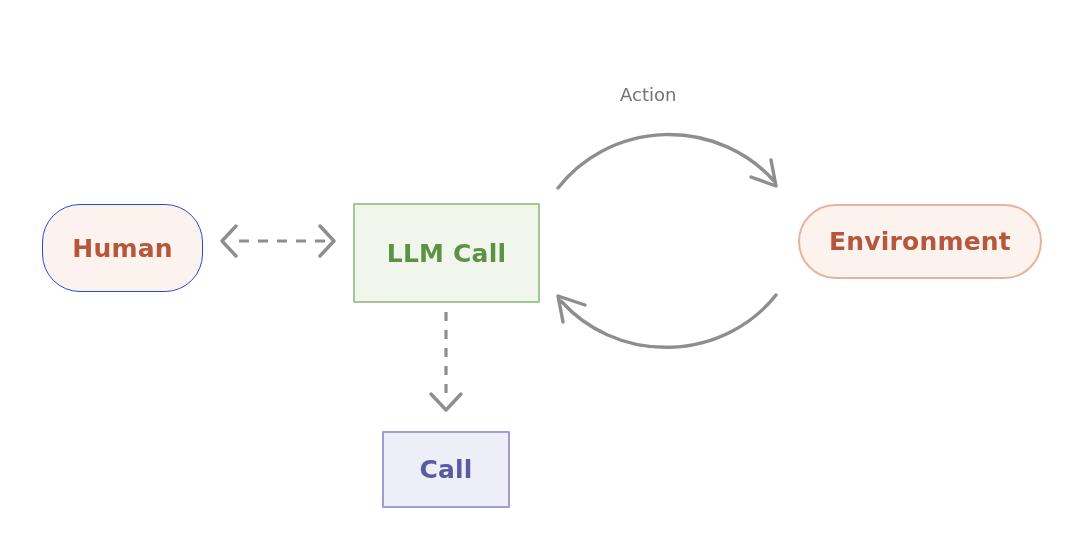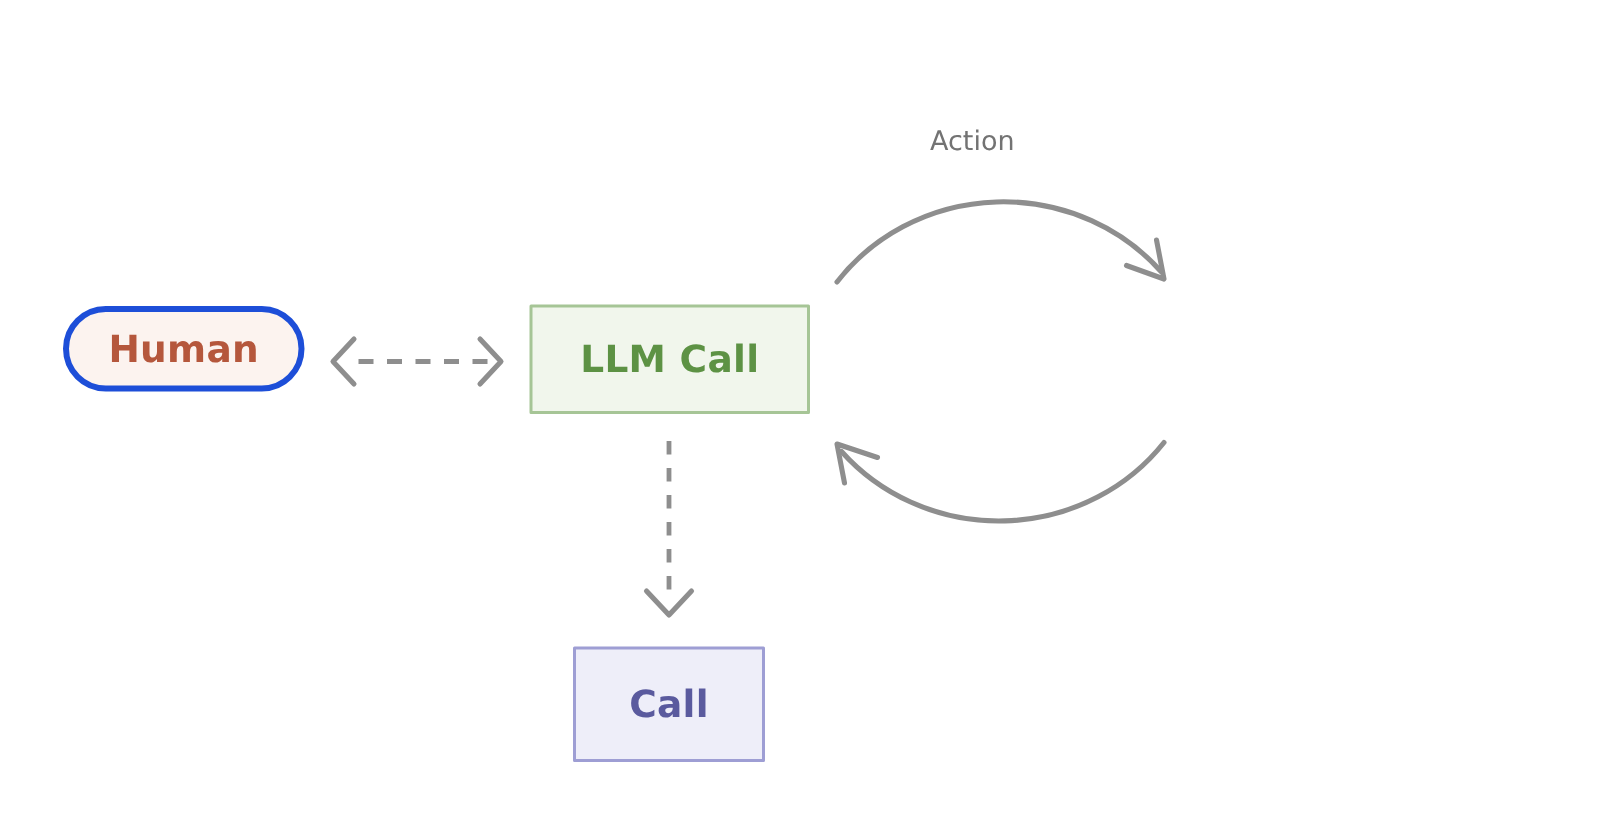--- a/index.html
+++ b/index.html
@@ -31,36 +31,36 @@
     font-weight: bold;
     letter-spacing: 0.2px;
     white-space: nowrap;
   }
 
   
   #node-human {
     left: 42px;
     top: 204px;
     width: 161px;
-    height: 57px;
-    border: 4px solid #1d4ed8;
+    height: 88px;
+    border: 1px solid #1d4ed8;
     border-radius: 38px;
     background: #fcf3ef;
   }
   #node-human .node-label {
     color: #b5573c;
     font-size: 25px;
   }
 
   
   #node-llm-call {
     left: 353px;
     top: 203px;
     width: 187px;
-    height: 73px;
+    height: 100px;
     border: 2px solid #a6c596;
     border-radius: 1px;
     background: #f1f6ec;
   }
   #node-llm-call .node-label {
     color: #5d9244;
     font-size: 25px;
   }
 
   
@@ -156,20 +156,23 @@
   </svg>
 
   <div class="node" id="node-human">
     <span class="node-label">Human</span>
   </div>
 
   <div class="node" id="node-llm-call">
     <span class="node-label">LLM Call</span>
   </div>
 
+  <div class="node" id="node-environment">
+    <span class="node-label">Environment</span>
+  </div>
 
   <div class="node" id="node-stop">
     <span class="node-label">Call</span>
   </div>
 
   <div class="edge-label" id="label-action">Action</div>
 
 
 </div>
 

